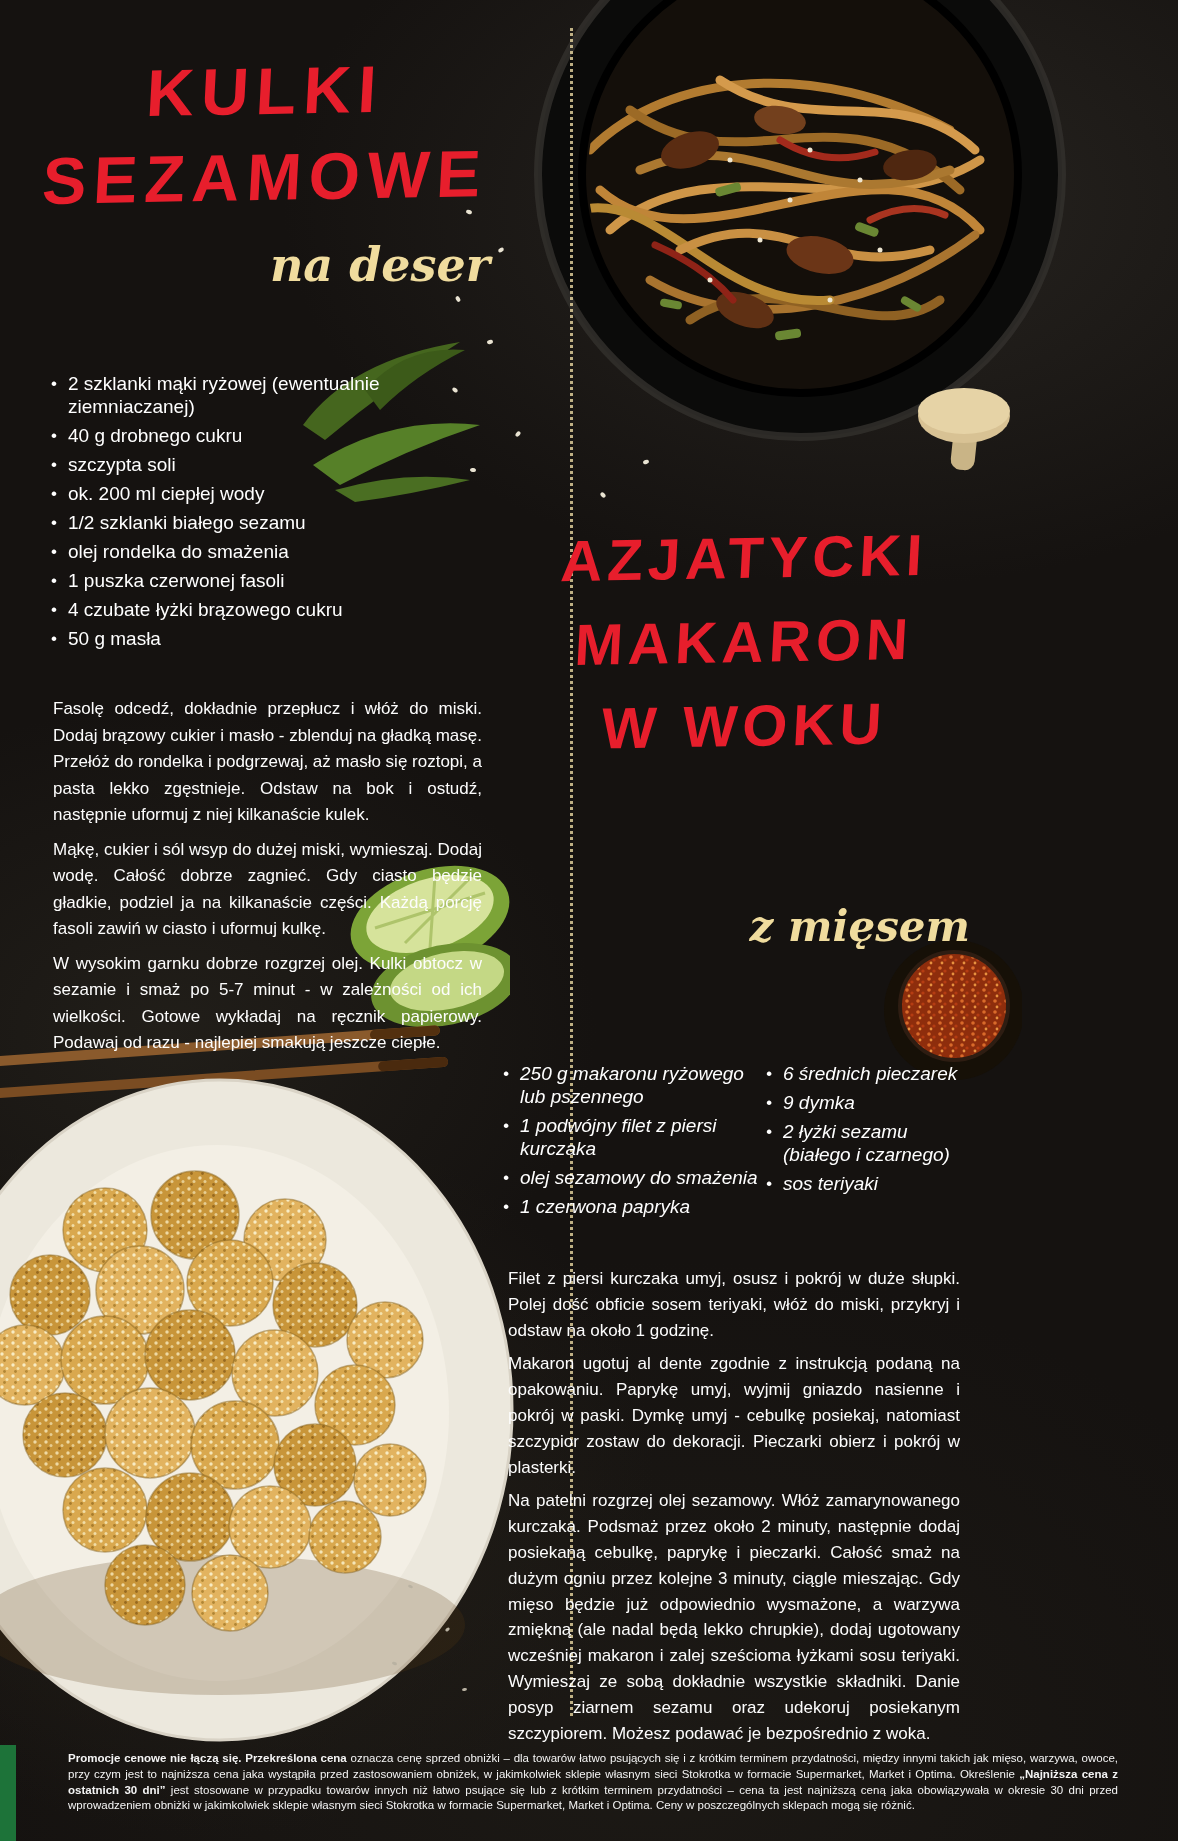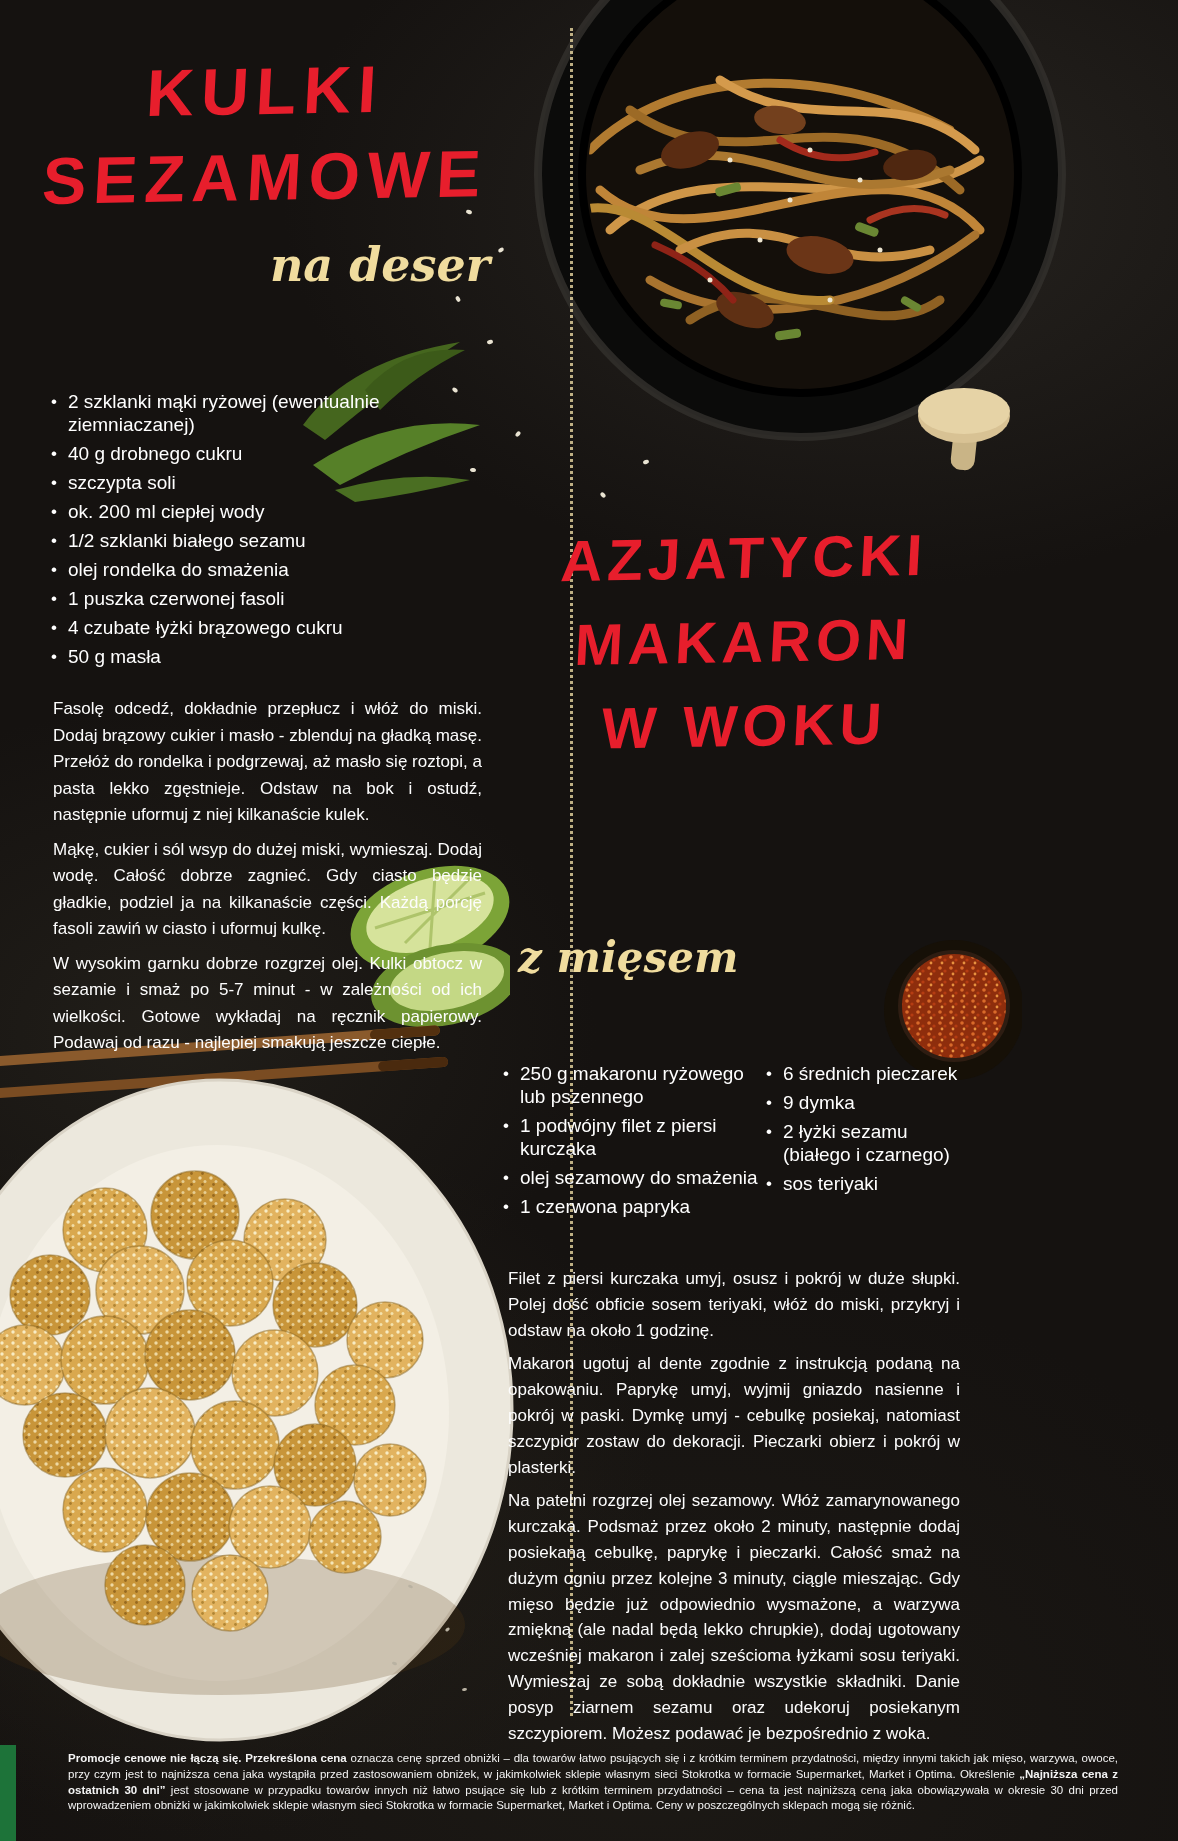--- a/index.html
+++ b/index.html
@@ -15,30 +15,30 @@
   }
   .abs{position:absolute;}
   
   .brush{color:#e71e2c;font-weight:bold;text-transform:uppercase;margin:0;}
   .brush .tl{display:block;transform:skewX(-4deg) rotate(-1deg);}
   .brush-left{left:40px;top:48px;width:450px;text-align:center;font-size:66px;line-height:86px;letter-spacing:7px;}
   .brush-right{left:518px;top:516px;width:452px;text-align:center;font-size:58px;line-height:84px;letter-spacing:5px;}
   
   .script{font-family:"DejaVu Serif",serif;font-style:italic;font-weight:bold;color:#f0dc9e;margin:0;}
   .sub-left{left:40px;top:236px;width:450px;text-align:right;font-size:46px;line-height:58px;}
-  .sub-right{left:518px;top:927px;width:452px;text-align:left;font-size:42px;line-height:61px;}
+  .sub-right{left:518px;top:896px;width:452px;text-align:right;font-size:42px;line-height:61px;}
   
   ul.ing{list-style:none;margin:0;padding:0 0 0 20px;}
   ul.ing li{position:relative;font-size:19px;line-height:23px;margin:0 0 6px 0;color:#fff;}
   ul.ing li::before{content:"•";position:absolute;left:-17px;top:0;font-size:17px;color:#fff;}
-  .ing-left{left:48px;top:390px;width:330px;}
+  .ing-left{left:48px;top:372px;width:330px;}
   .ing-cols{left:500px;top:1062px;width:470px;display:flex;}
   .ing-col1{width:243px;}
   .ing-col2{width:185px;margin-left:28px;}
-  .ing-cols li{font-size:18.5px;}
+  .ing-cols li{font-size:18.5px;font-style:italic;}
   
   .steps p{margin:8px;font-size:17px;text-align:justify;color:#fdfdfd;}
   .steps-left{left:45px;top:688px;width:445px;}
   .steps-left p{line-height:26.5px;}
   .steps-right{left:500px;top:1258px;width:468px;}
   .steps-right p{line-height:25.8px;}
   
   .divider{left:570px;top:28px;height:1688px;width:0;border-left:3px dotted rgba(238,220,165,.78);z-index:2;}
   
   .photo,.deco{z-index:1;}

